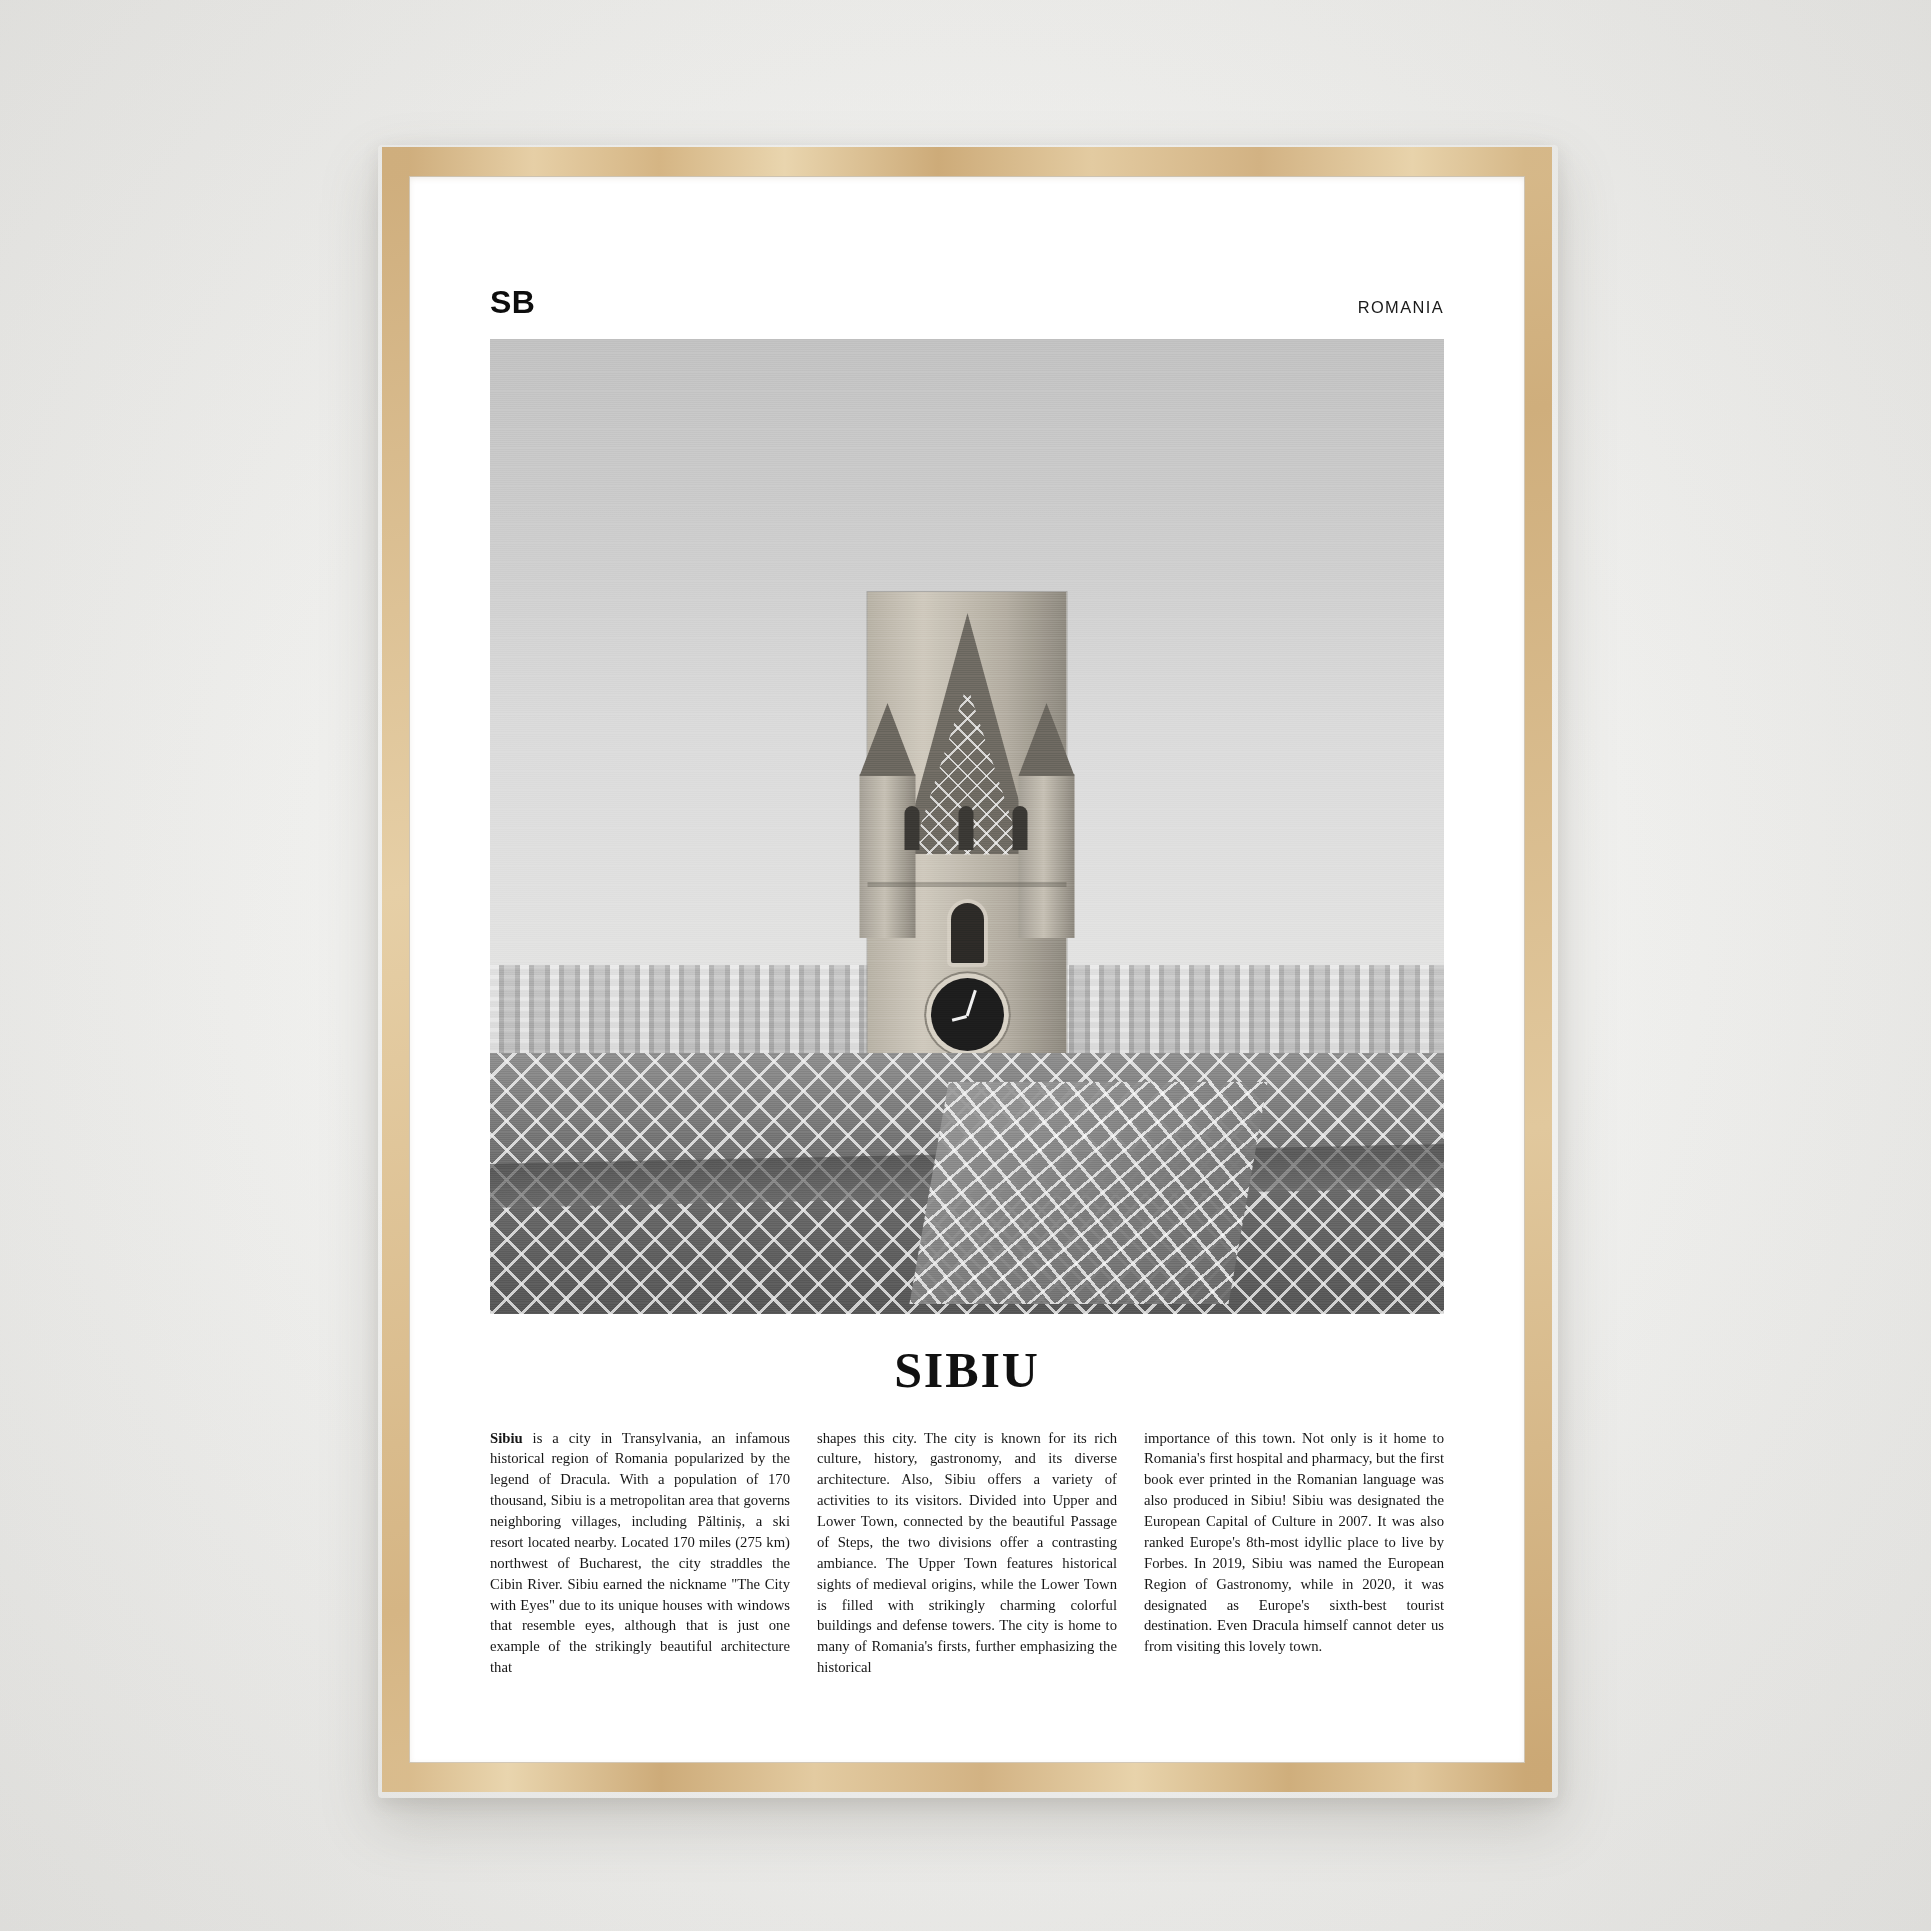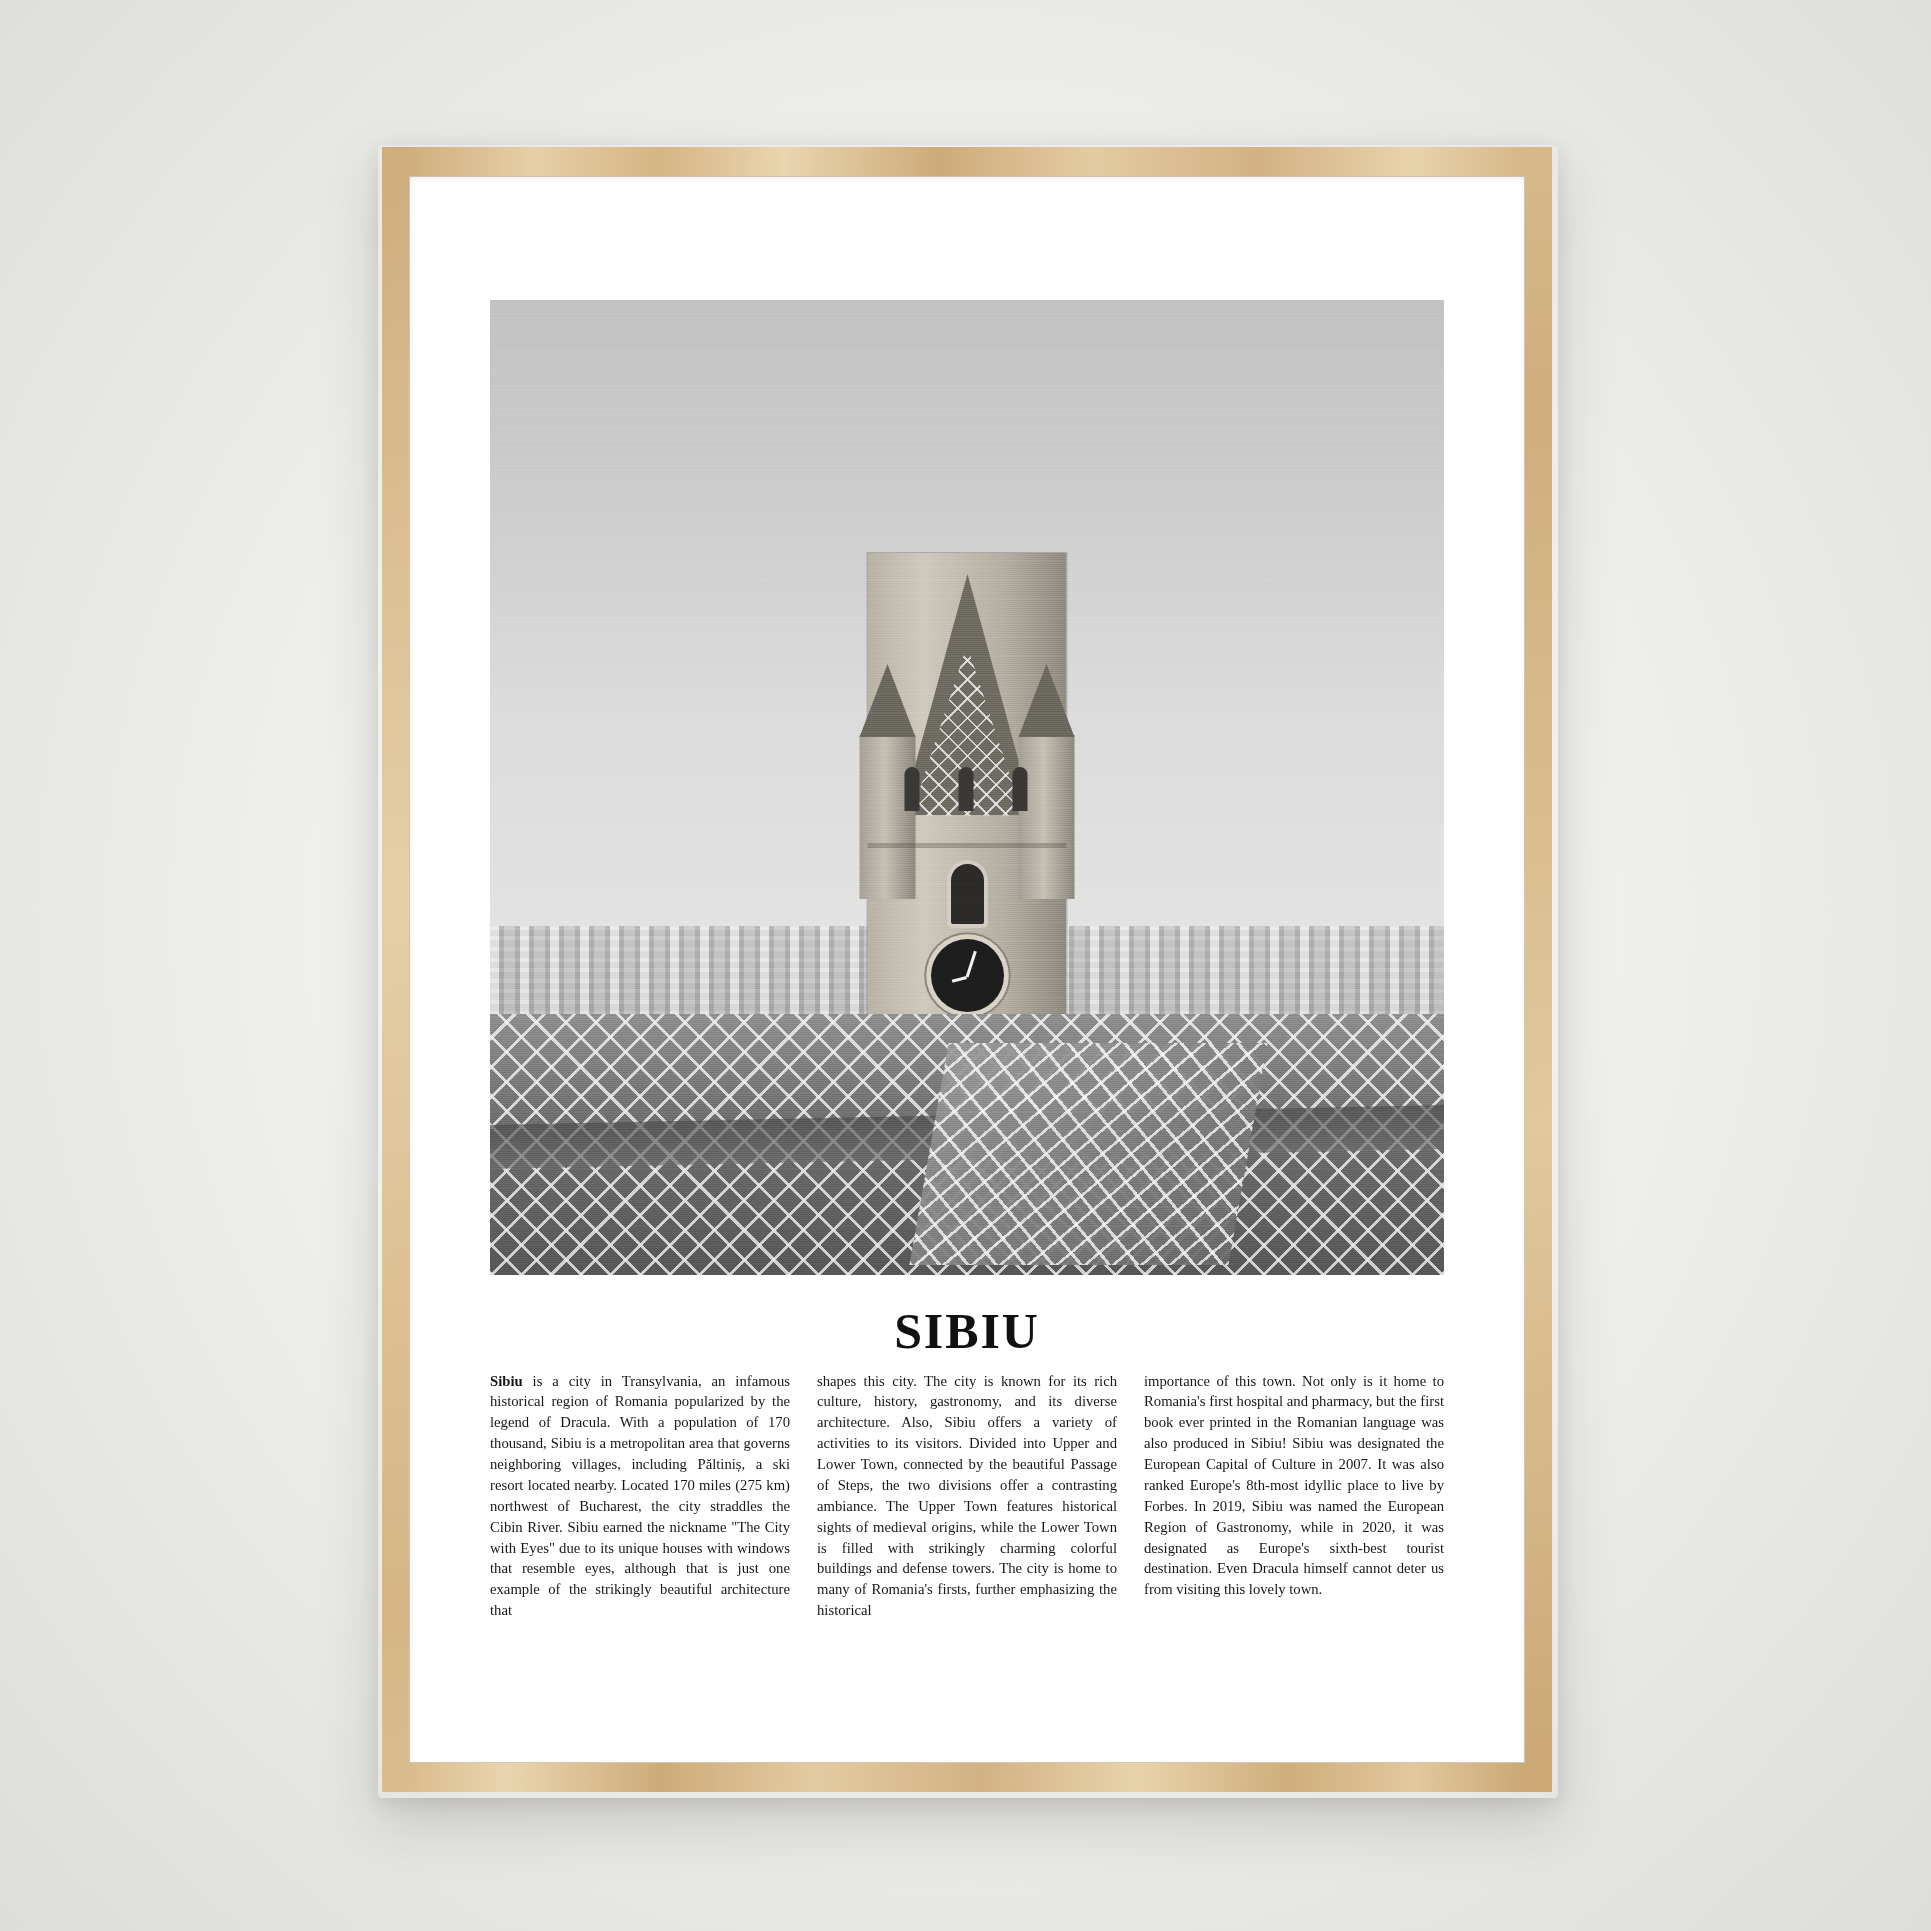--- a/index.html
+++ b/index.html
@@ -296,21 +296,21 @@
     font-family: "Liberation Serif", serif;
     font-weight: bold;
     font-size: 50px;
     letter-spacing: 1.9px;
     color: #111111;
     line-height: 1;
   }
 
   
   .columns {
-    margin-top: 15px;
+    margin-top: 33px;
     display: flex;
     gap: 27px;
     width: 954px;
   }
   .column {
     flex: 1 1 0;
     font-family: "Liberation Serif", serif;
     font-size: 14.7px;
     line-height: 1.42;
     color: #161616;
@@ -334,20 +334,24 @@
 
   <div class="wall-vignette"></div>
 
   <div class="frame-shadow"></div>
 
   <div class="frame"></div>
   <div class="frame-inner-line"></div>
 
   <div class="poster">
 
+    <div class="poster-header">
+      <div class="poster-code">SB</div>
+      <div class="poster-country">ROMANIA</div>
+    </div>
 
     <div class="photo">
       <div class="sky"></div>
       <div class="hills"></div>
       <div class="cityscape"></div>
 
       <div class="tower">
         <div class="spire"></div>
         <div class="spire-pattern"></div>
         <div class="turret left"></div>

